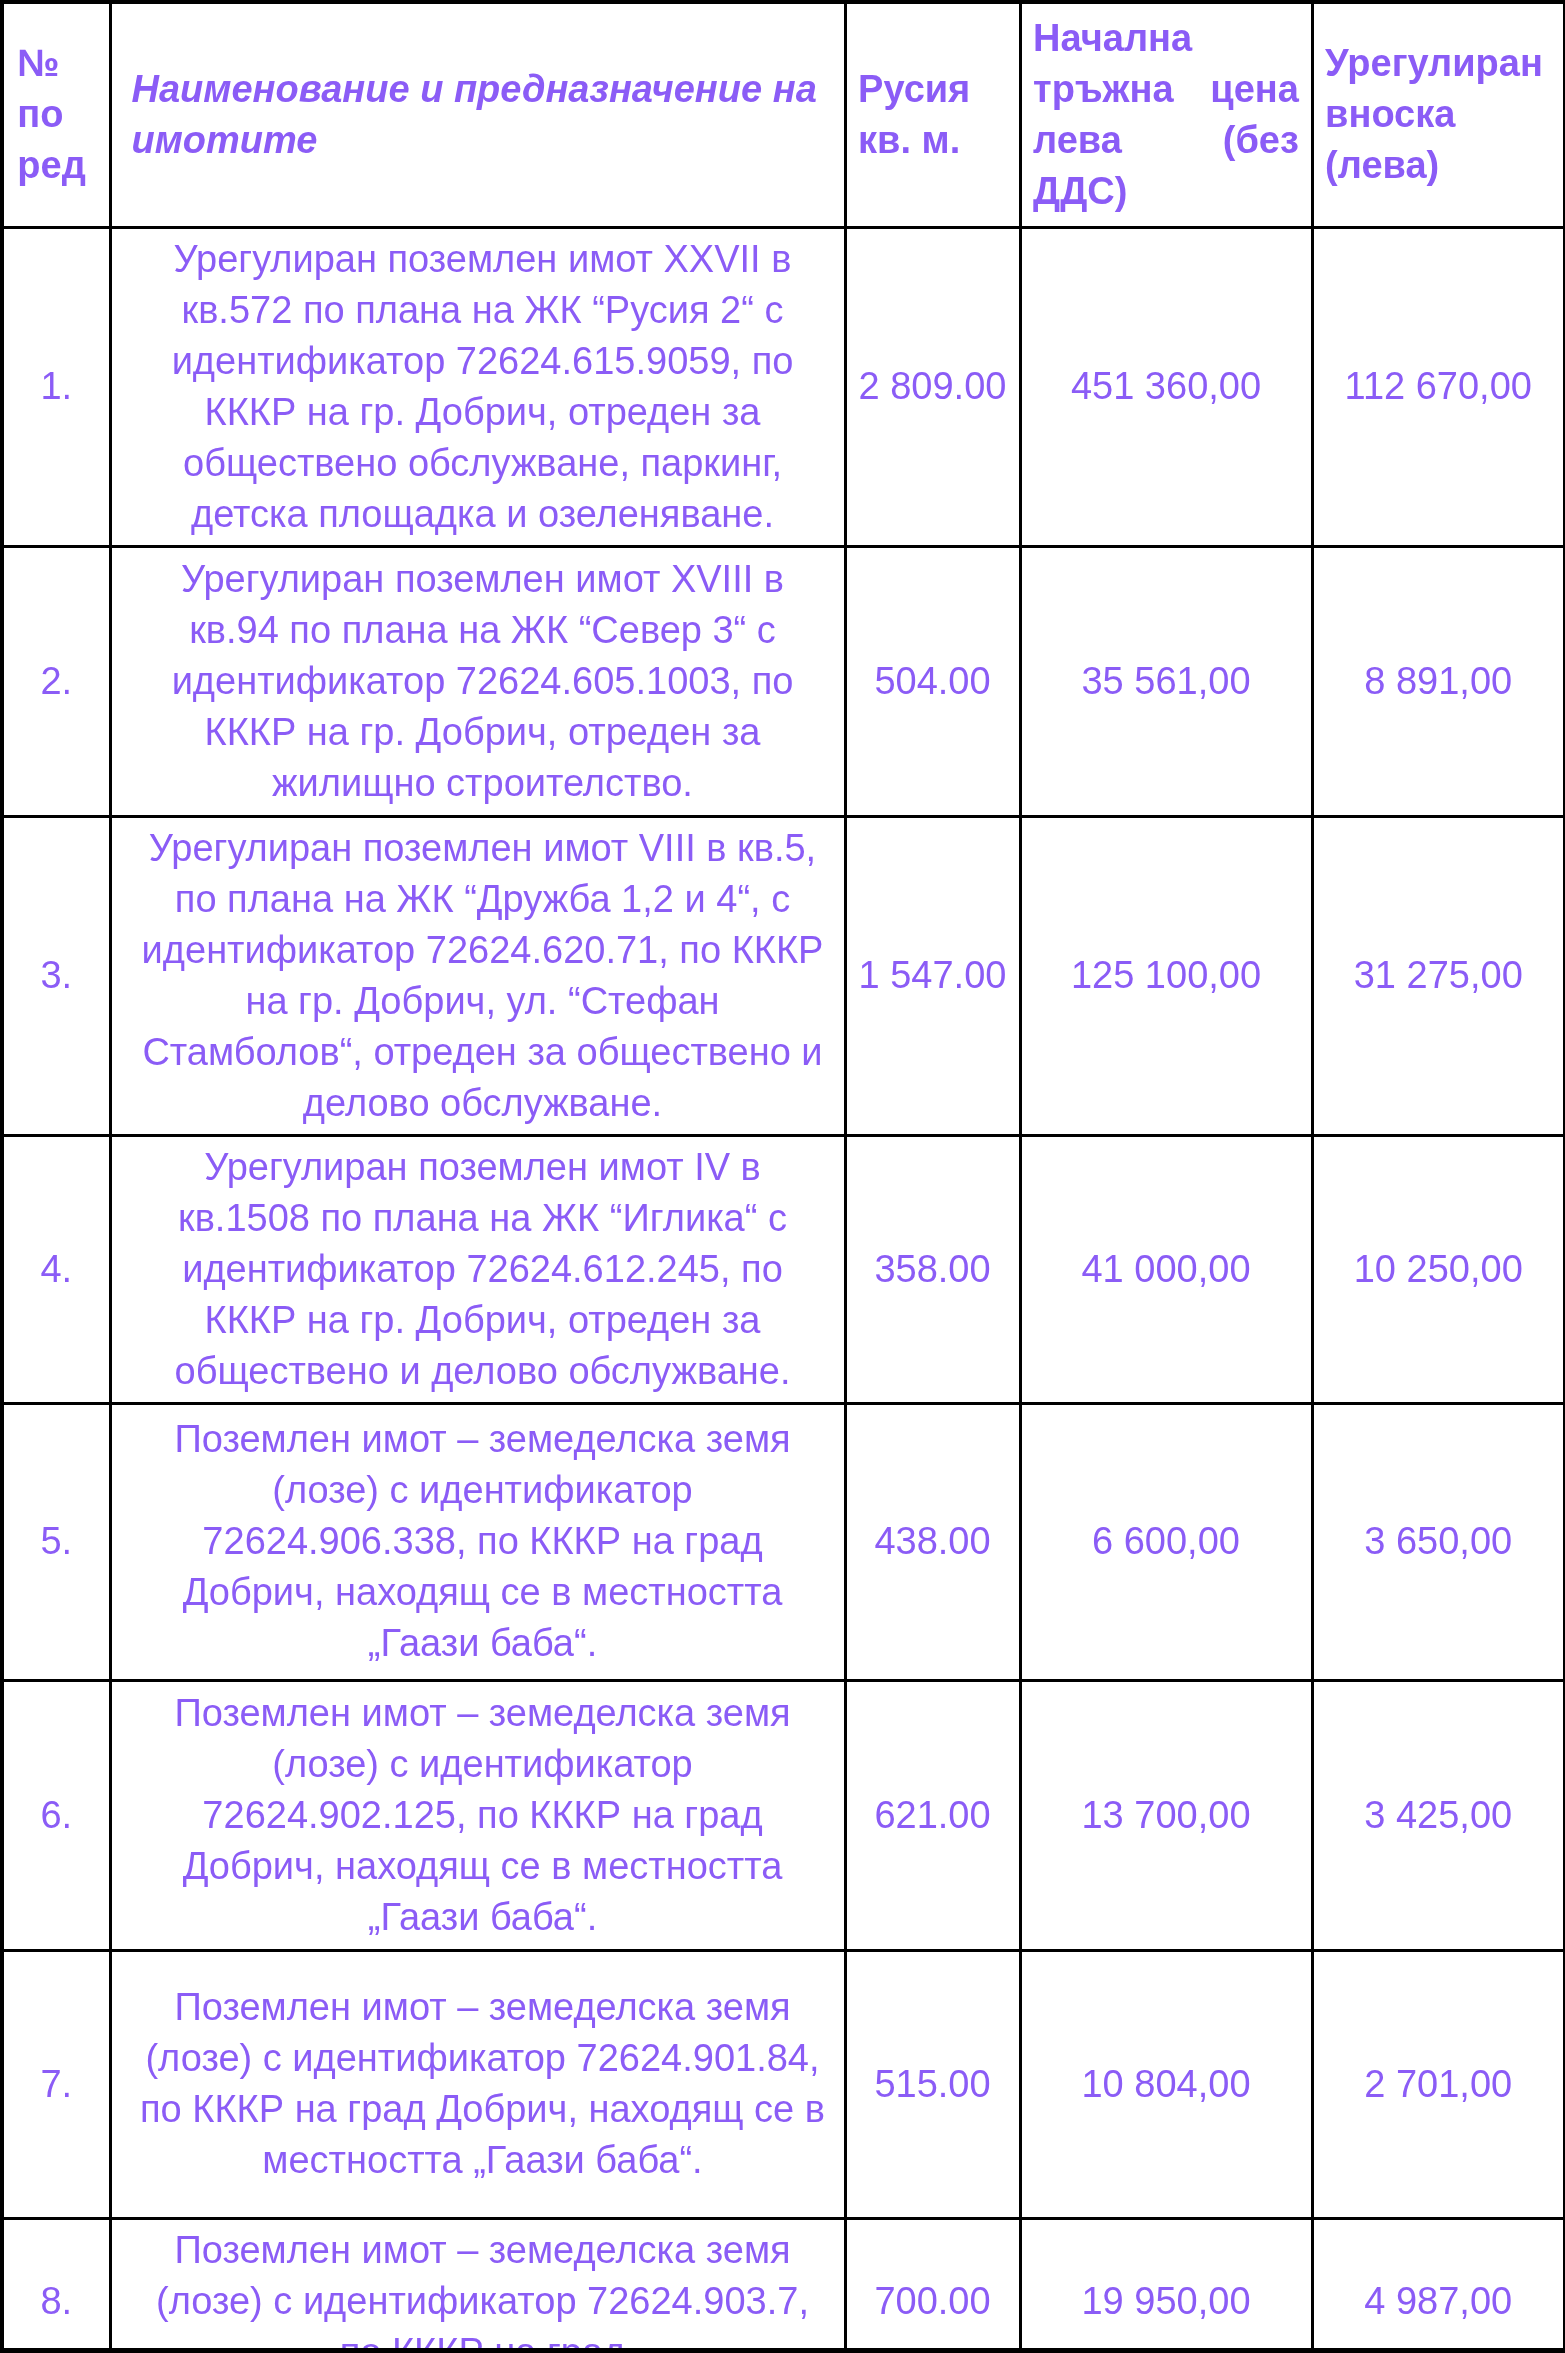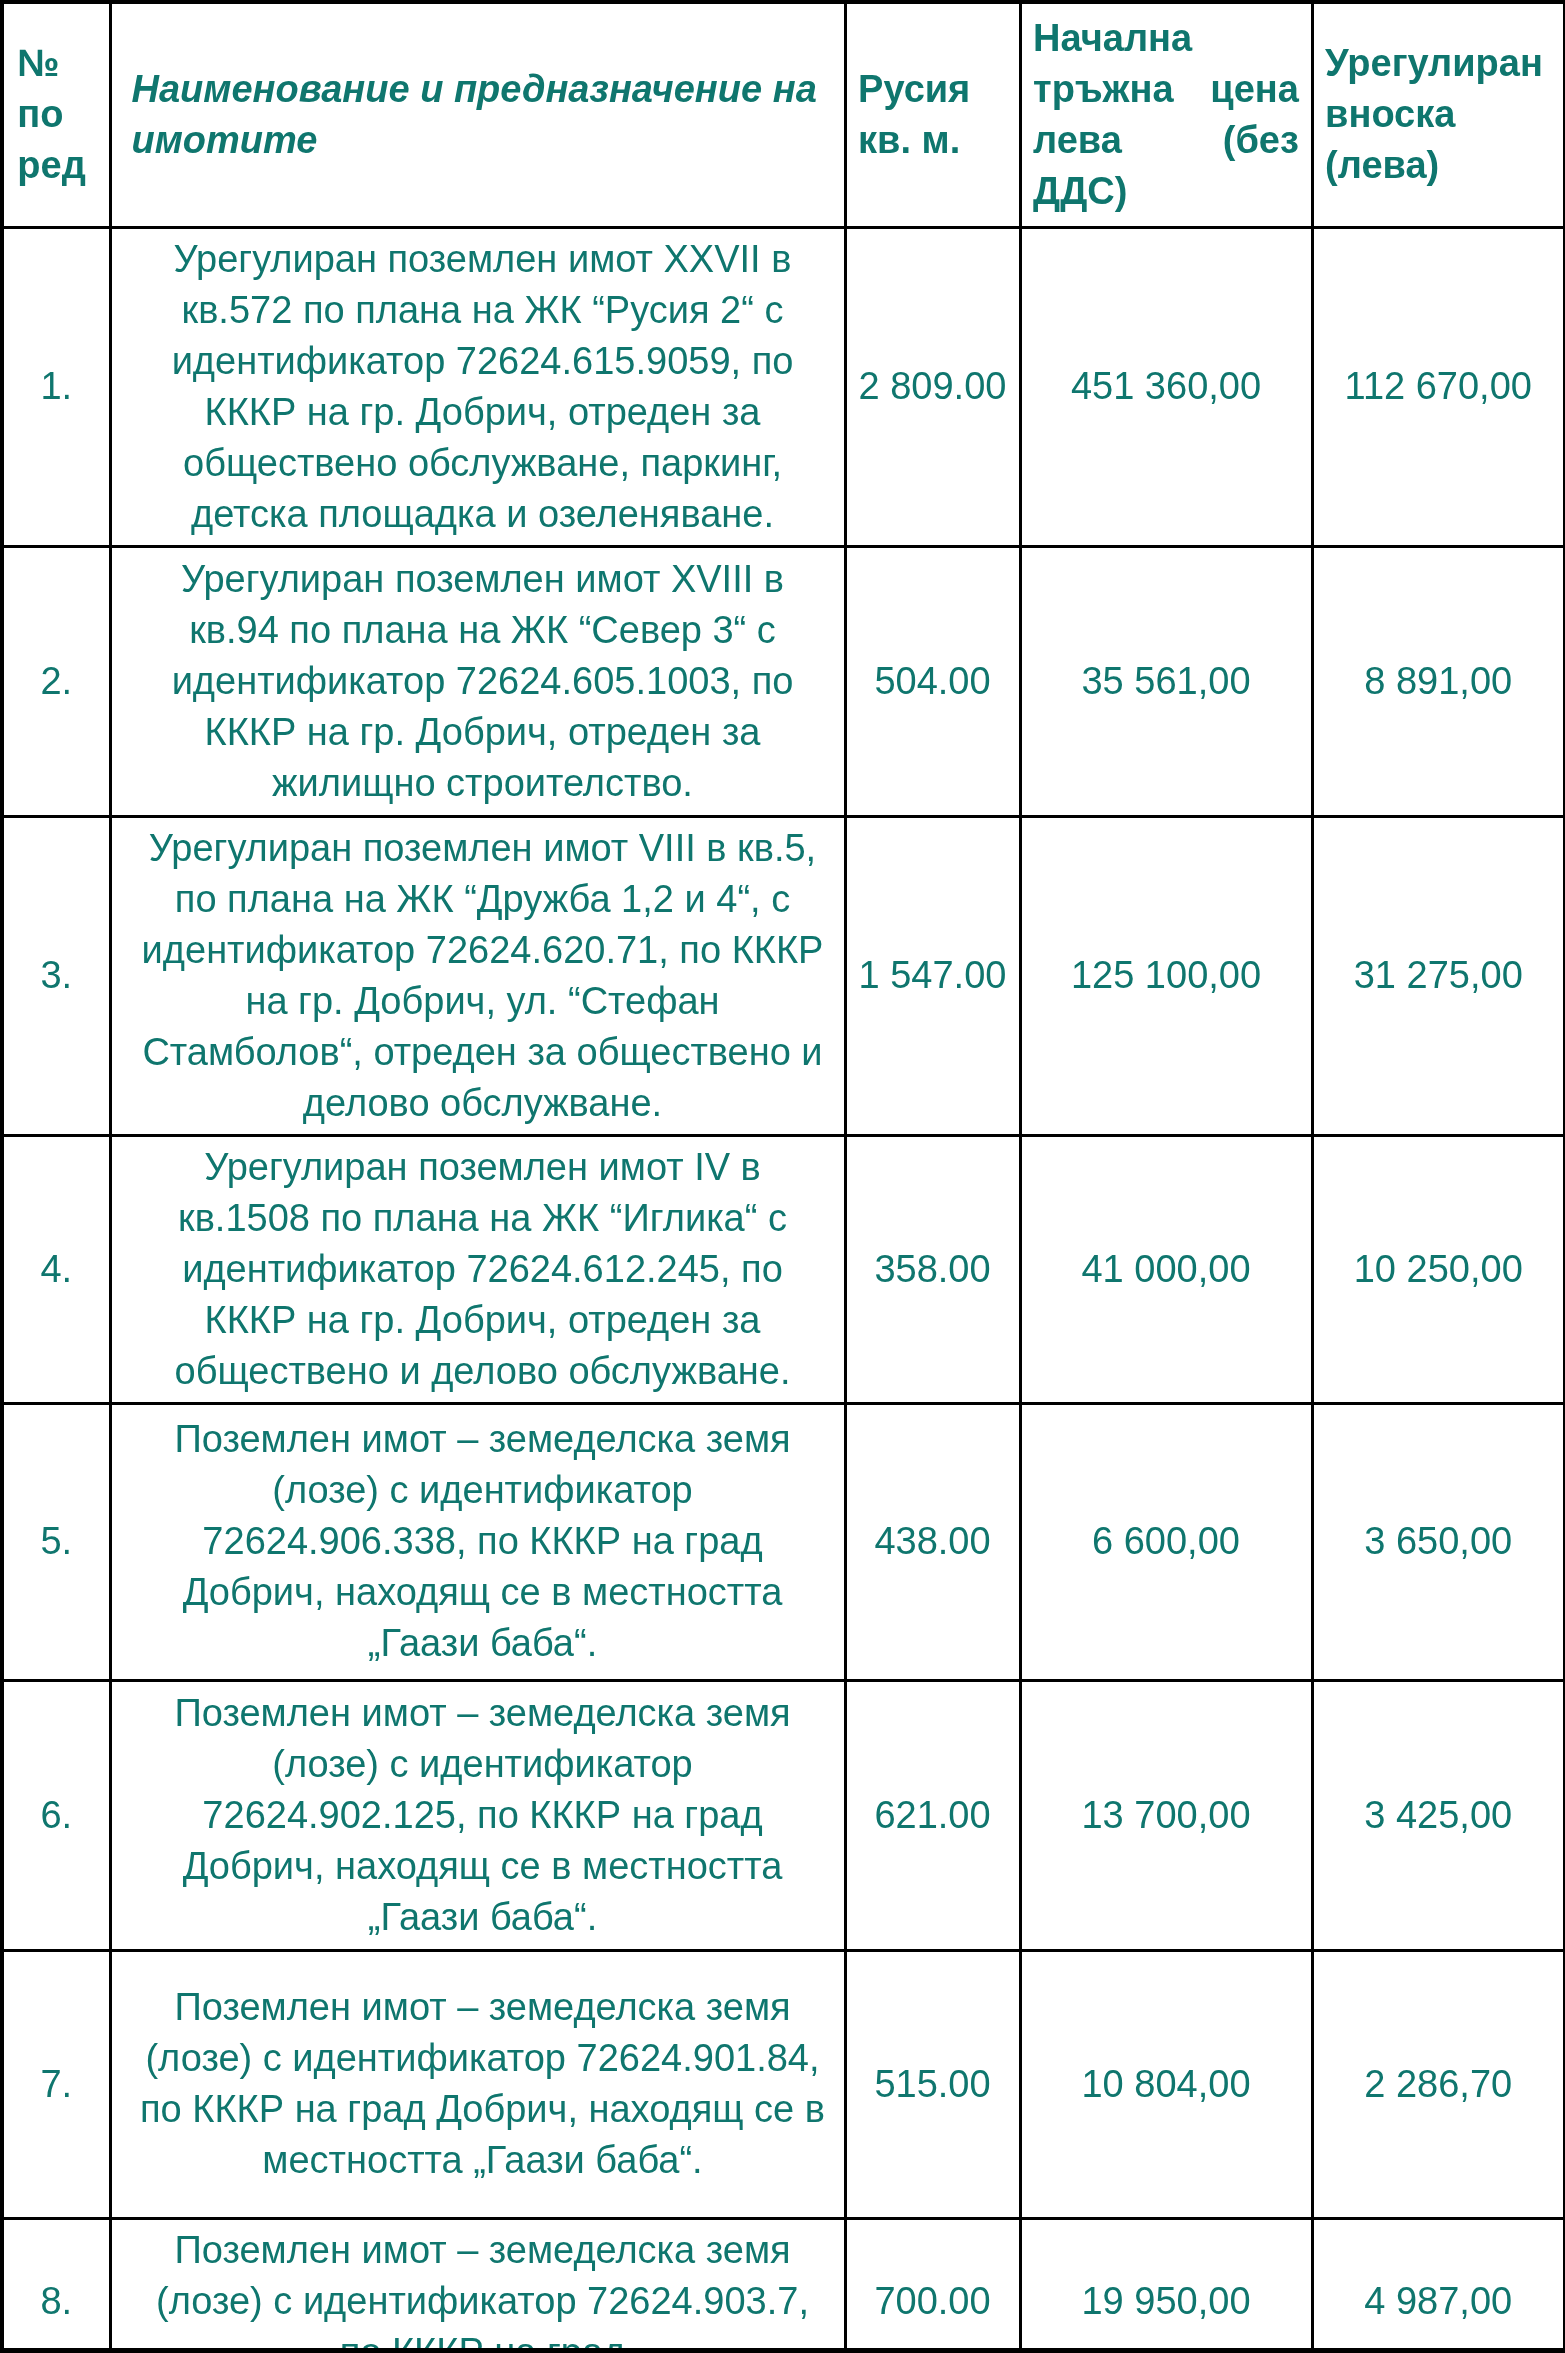--- a/index.html
+++ b/index.html
@@ -7,21 +7,21 @@
     padding: 0;
     background: #ffffff;
   }
   .page {
     position: relative;
     width: 1565px;
     height: 2354px;
     overflow: hidden;
     background: #ffffff;
     font-family: "Liberation Sans", sans-serif;
-    color: #0f766e;
+    color: #8b5cf6;
   }
   table.props {
     border-collapse: collapse;
     table-layout: fixed;
     width: 1562px;
     font-size: 38px;
     line-height: 51px;
   }
   table.props th,
   table.props td {
@@ -129,21 +129,21 @@
         <td class="c-name">Поземлен имот – земеделска земя (лозе) с идентификатор 72624.902.125, по КККР на град Добрич, находящ се в местността „Гаази баба“.</td>
         <td class="c-area">621.00</td>
         <td class="c-price">13 700,00</td>
         <td class="c-deposit">3 425,00</td>
       </tr>
       <tr style="height:268px">
         <td class="c-num">7.</td>
         <td class="c-name">Поземлен имот – земеделска земя (лозе) с идентификатор 72624.901.84, по КККР на град Добрич, находящ се в местността „Гаази баба“.</td>
         <td class="c-area">515.00</td>
         <td class="c-price">10 804,00</td>
-        <td class="c-deposit">2 286,70</td>
+        <td class="c-deposit">2 701,00</td>
       </tr>
       <tr class="last-row" style="height:149px">
         <td class="c-num">8.</td>
         <td class="c-name">Поземлен имот – земеделска земя (лозе) с идентификатор 72624.903.7, по КККР на град</td>
         <td class="c-area">700.00</td>
         <td class="c-price">19 950,00</td>
         <td class="c-deposit">4 987,00</td>
       </tr>
     </tbody>
   </table>

